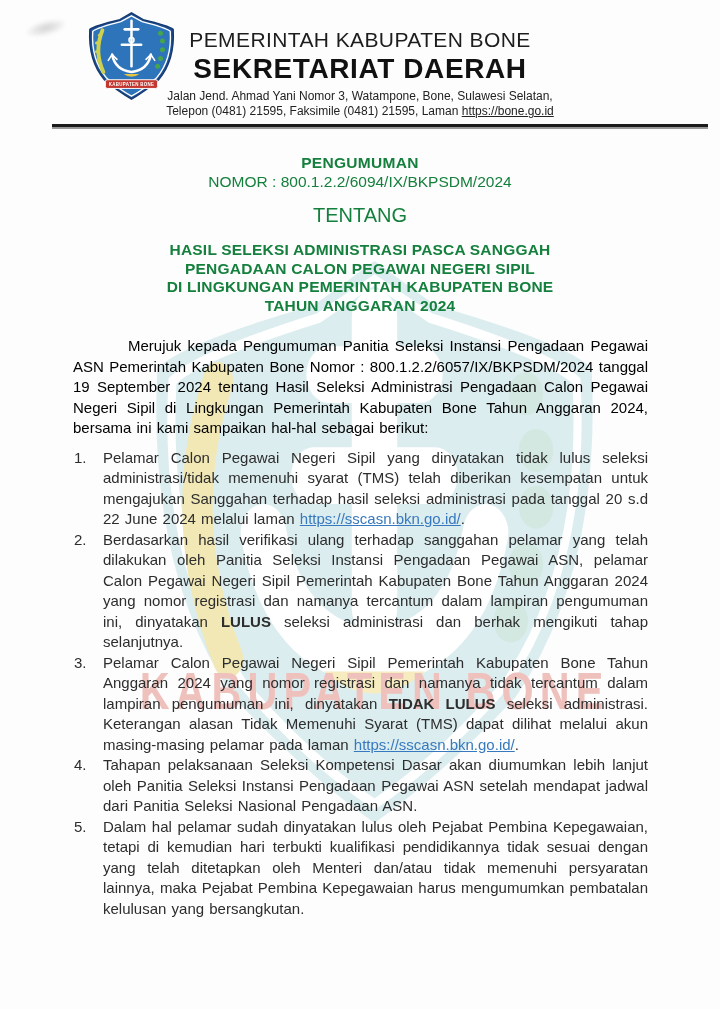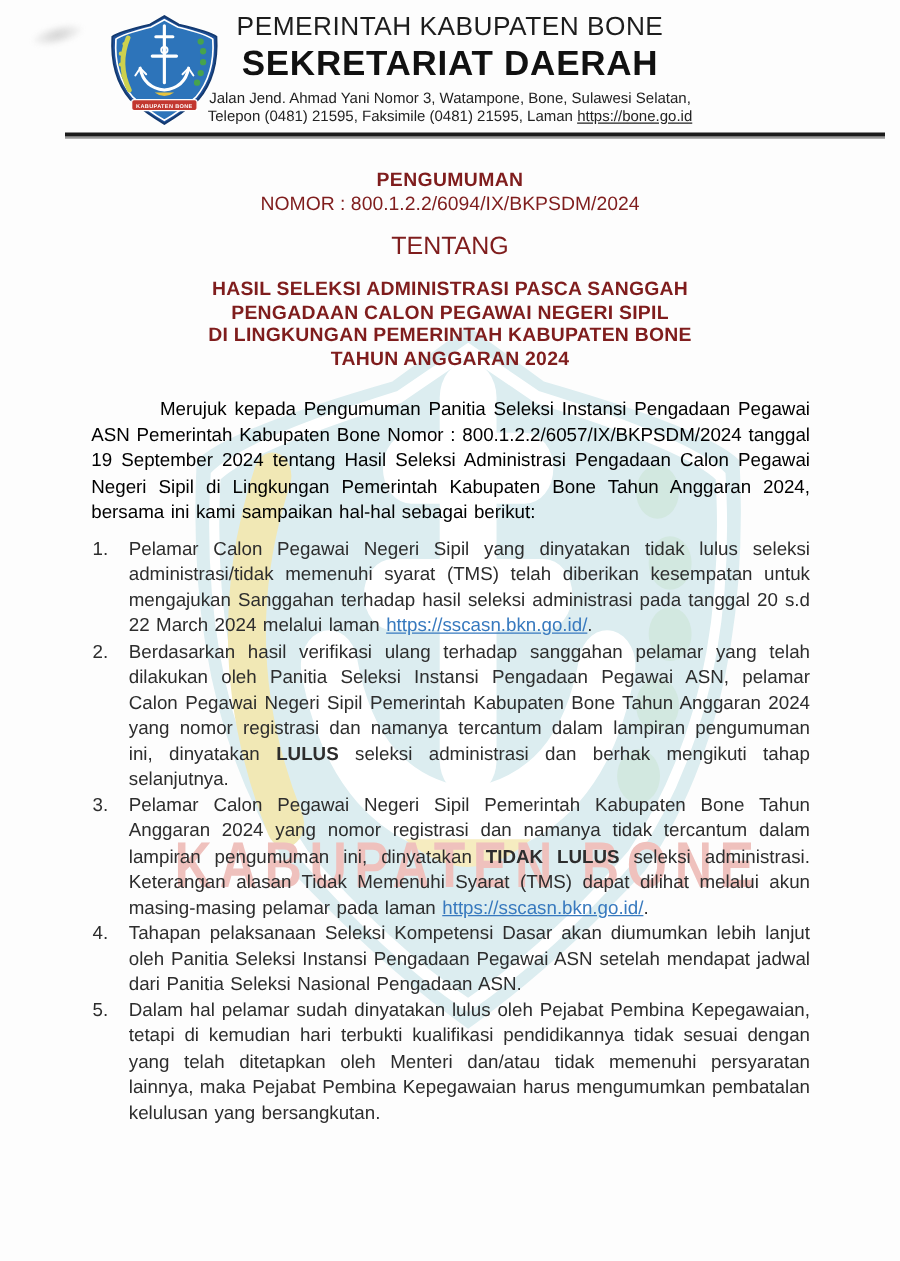--- a/index.html
+++ b/index.html
@@ -8,29 +8,29 @@
     font-family:"Liberation Sans", sans-serif;color:#2e2e2e;
   }
   .page{position:absolute;inset:0;background:#fdfdfd;}
   
   .watermark{position:absolute;left:122px;top:242px;width:505px;height:600px;z-index:1;pointer-events:none;}
   .smudge{position:absolute;left:24px;top:20px;width:44px;height:16px;z-index:1;
     background:radial-gradient(ellipse at center,rgba(140,140,140,.38),rgba(140,140,140,0) 70%);
     filter:blur(1.5px);transform:rotate(-14deg);}
   .content{position:relative;z-index:2;}
   
-  .letterhead{position:relative;padding-top:9px;text-align:center;}
+  .letterhead{position:relative;padding-top:27px;text-align:center;}
   .seal{position:absolute;left:83px;top:10px;width:97px;height:92px;}
   .lh-line1{font-size:21px;letter-spacing:.4px;color:#1d1d1d;line-height:25px;}
   .lh-line2{font-size:28px;font-weight:bold;letter-spacing:.6px;color:#111;line-height:33px;}
   .lh-addr{font-size:12px;color:#222;line-height:15px;margin-top:4px;}
   .lh-url{text-decoration:underline;}
   .rule{margin:5px 12px 0 52px;height:3px;background:#1b1b1b;box-shadow:0 2px 0 rgba(70,70,70,.55);}
   
-  .doc-title{text-align:center;margin-top:26px;color:#7f1d1d;}
+  .doc-title{text-align:center;margin-top:26px;color:#15803d;}
   .dt-heading{font-size:15.5px;font-weight:bold;line-height:19px;letter-spacing:.3px;}
   .dt-number{font-size:15.5px;line-height:19px;}
   .dt-tentang{font-size:20px;line-height:19px;margin-top:15px;}
   .dt-subject{margin-top:16px;font-size:15.5px;font-weight:bold;line-height:18.5px;letter-spacing:.2px;}
   
   .opening{
     margin:21px 72px 0 73px;text-align:justify;font-size:15px;line-height:20.5px;
     text-indent:55px;color:#000000;word-spacing:1px;
   }
   .items{margin:9px 72px 0 73px;padding:0;list-style:none;}
@@ -120,21 +120,21 @@
         <div>HASIL SELEKSI ADMINISTRASI PASCA SANGGAH</div>
         <div>PENGADAAN CALON PEGAWAI NEGERI SIPIL</div>
         <div>DI LINGKUNGAN PEMERINTAH KABUPATEN BONE</div>
         <div>TAHUN ANGGARAN 2024</div>
       </div>
     </div>
 
     <p class="opening">Merujuk kepada Pengumuman Panitia Seleksi Instansi Pengadaan Pegawai ASN Pemerintah Kabupaten Bone Nomor : 800.1.2.2/6057/IX/BKPSDM/2024 tanggal 19 September 2024 tentang Hasil Seleksi Administrasi Pengadaan Calon Pegawai Negeri Sipil di Lingkungan Pemerintah Kabupaten Bone Tahun Anggaran 2024, bersama ini kami sampaikan hal-hal sebagai berikut:</p>
 
     <ol class="items">
-        <li class="item"><span class="num">1.</span><span>Pelamar Calon Pegawai Negeri Sipil yang dinyatakan tidak lulus seleksi administrasi/tidak memenuhi syarat (TMS) telah diberikan kesempatan untuk mengajukan Sanggahan terhadap hasil seleksi administrasi pada tanggal 20 s.d 22 March 2024 melalui laman </span><a class="lnk" href="#">https://sscasn.bkn.go.id/</a><span>.</span></li>
+        <li class="item"><span class="num">1.</span><span>Pelamar Calon Pegawai Negeri Sipil yang dinyatakan tidak lulus seleksi administrasi/tidak memenuhi syarat (TMS) telah diberikan kesempatan untuk mengajukan Sanggahan terhadap hasil seleksi administrasi pada tanggal 20 s.d 22 June 2024 melalui laman </span><a class="lnk" href="#">https://sscasn.bkn.go.id/</a><span>.</span></li>
         <li class="item"><span class="num">2.</span><span>Berdasarkan hasil verifikasi ulang terhadap sanggahan pelamar yang telah dilakukan oleh Panitia Seleksi Instansi Pengadaan Pegawai ASN, pelamar Calon Pegawai Negeri Sipil Pemerintah Kabupaten Bone Tahun Anggaran 2024 yang nomor registrasi dan namanya tercantum dalam lampiran pengumuman ini, dinyatakan </span><span class="bld">LULUS</span><span> seleksi administrasi dan berhak mengikuti tahap selanjutnya.</span></li>
         <li class="item"><span class="num">3.</span><span>Pelamar Calon Pegawai Negeri Sipil Pemerintah Kabupaten Bone Tahun Anggaran 2024 yang nomor registrasi dan namanya tidak tercantum dalam lampiran pengumuman ini, dinyatakan </span><span class="bld">TIDAK LULUS</span><span> seleksi administrasi. Keterangan alasan Tidak Memenuhi Syarat (TMS) dapat dilihat melalui akun masing-masing pelamar pada laman </span><a class="lnk" href="#">https://sscasn.bkn.go.id/</a><span>.</span></li>
         <li class="item"><span class="num">4.</span><span>Tahapan pelaksanaan Seleksi Kompetensi Dasar akan diumumkan lebih lanjut oleh Panitia Seleksi Instansi Pengadaan Pegawai ASN setelah mendapat jadwal dari Panitia Seleksi Nasional Pengadaan ASN.</span></li>
         <li class="item"><span class="num">5.</span><span>Dalam hal pelamar sudah dinyatakan lulus oleh Pejabat Pembina Kepegawaian, tetapi di kemudian hari terbukti kualifikasi pendidikannya tidak sesuai dengan yang telah ditetapkan oleh Menteri dan/atau tidak memenuhi persyaratan lainnya, maka Pejabat Pembina Kepegawaian harus mengumumkan pembatalan kelulusan yang bersangkutan.</span></li>
       </ol>
 
   </div>
 </div>
 
 </body></html>

